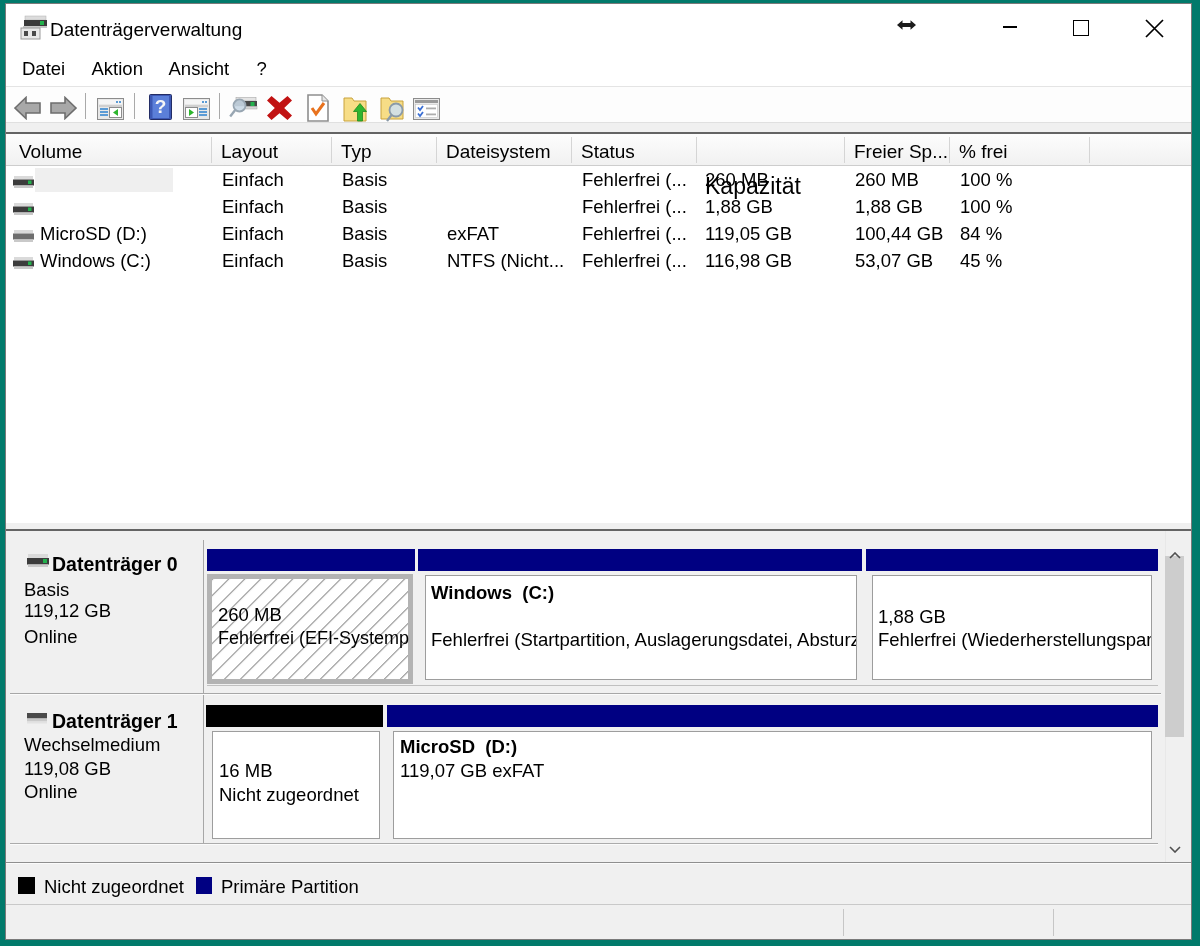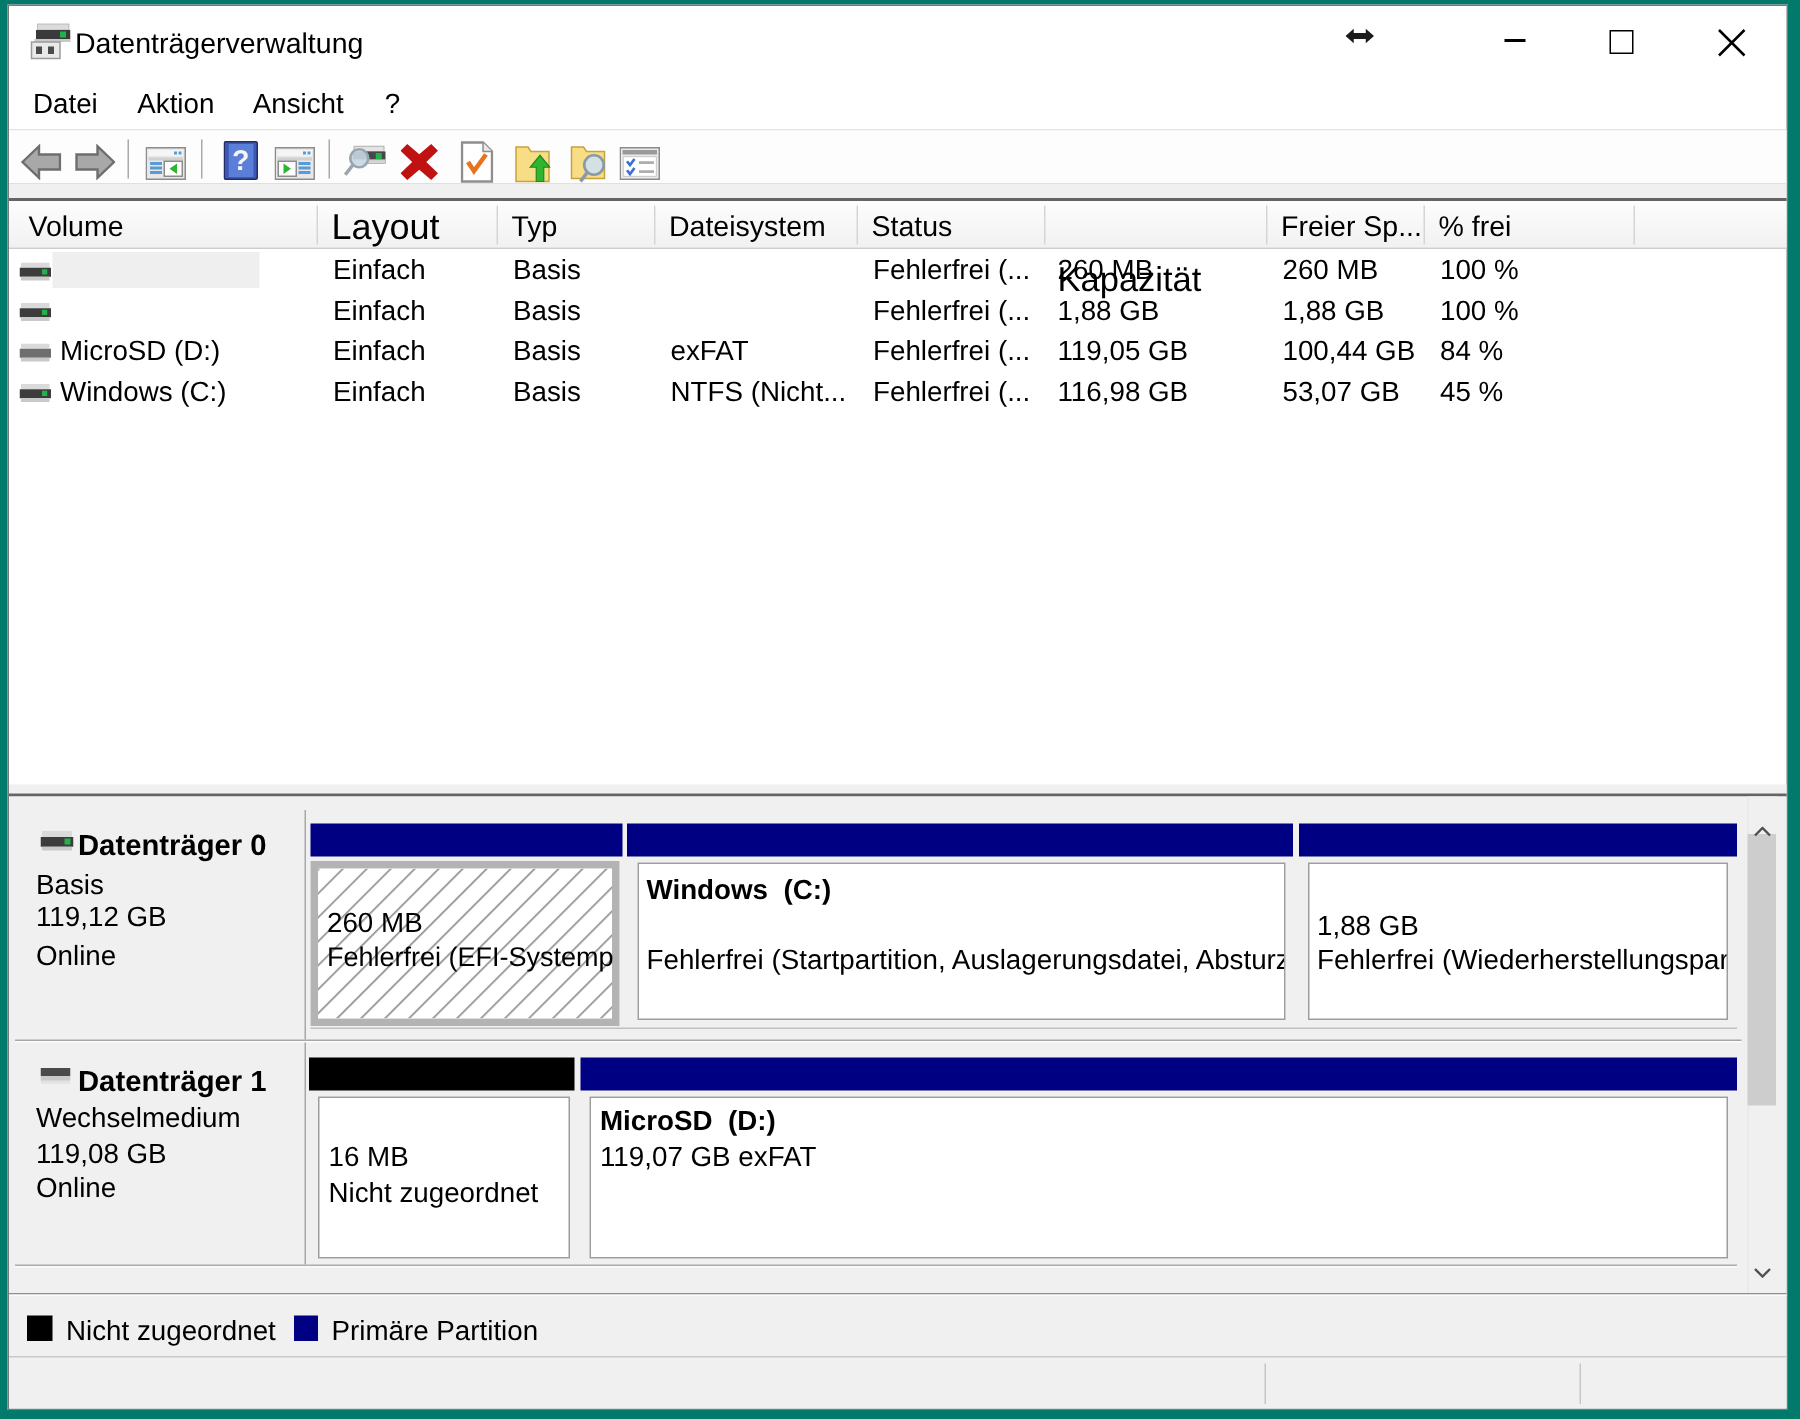--- a/index.html
+++ b/index.html
@@ -144,21 +144,21 @@
 <div class="a" id="hdr" style="left:6px;top:134px;width:1185px;height:31px;background:linear-gradient(#fdfdfd,#f1f1f1);border-bottom:1px solid #cdcdcd;"></div>
 <div class="a" style="left:211px;top:137px;width:1px;height:26px;background:#d5d5d5;"></div>
 <div class="a" style="left:331px;top:137px;width:1px;height:26px;background:#d5d5d5;"></div>
 <div class="a" style="left:436px;top:137px;width:1px;height:26px;background:#d5d5d5;"></div>
 <div class="a" style="left:571px;top:137px;width:1px;height:26px;background:#d5d5d5;"></div>
 <div class="a" style="left:696px;top:137px;width:1px;height:26px;background:#d5d5d5;"></div>
 <div class="a" style="left:844px;top:137px;width:1px;height:26px;background:#d5d5d5;"></div>
 <div class="a" style="left:949px;top:137px;width:1px;height:26px;background:#d5d5d5;"></div>
 <div class="a" style="left:1089px;top:137px;width:1px;height:26px;background:#d5d5d5;"></div>
 <div class="t" style="left:19px;top:141px;font-size:19px;">Volume</div>
-<div class="t" style="left:221px;top:141px;font-size:24px;text-align:center;">Layout</div>
+<div class="t" style="left:221px;top:141px;font-size:19px;text-align:center;">Layout</div>
 <div class="t" style="left:341px;top:141px;font-size:19px;">Typ</div>
 <div class="t" style="left:446px;top:141px;font-size:19px;">Dateisystem</div>
 <div class="t" style="left:581px;top:141px;font-size:19px;">Status</div>
 <div class="t" style="left:705px;top:141px;font-size:23px;margin-top:34px;">Kapazität</div>
 <div class="t" style="left:854px;top:141px;font-size:19px;">Freier Sp...</div>
 <div class="t" style="left:959px;top:141px;font-size:19px;">% frei</div>
 
 <div class="a" style="left:35px;top:168px;width:138px;height:24px;background:#efefef;"></div>
 
 <div class="a" style="left:13px;top:175px;">

